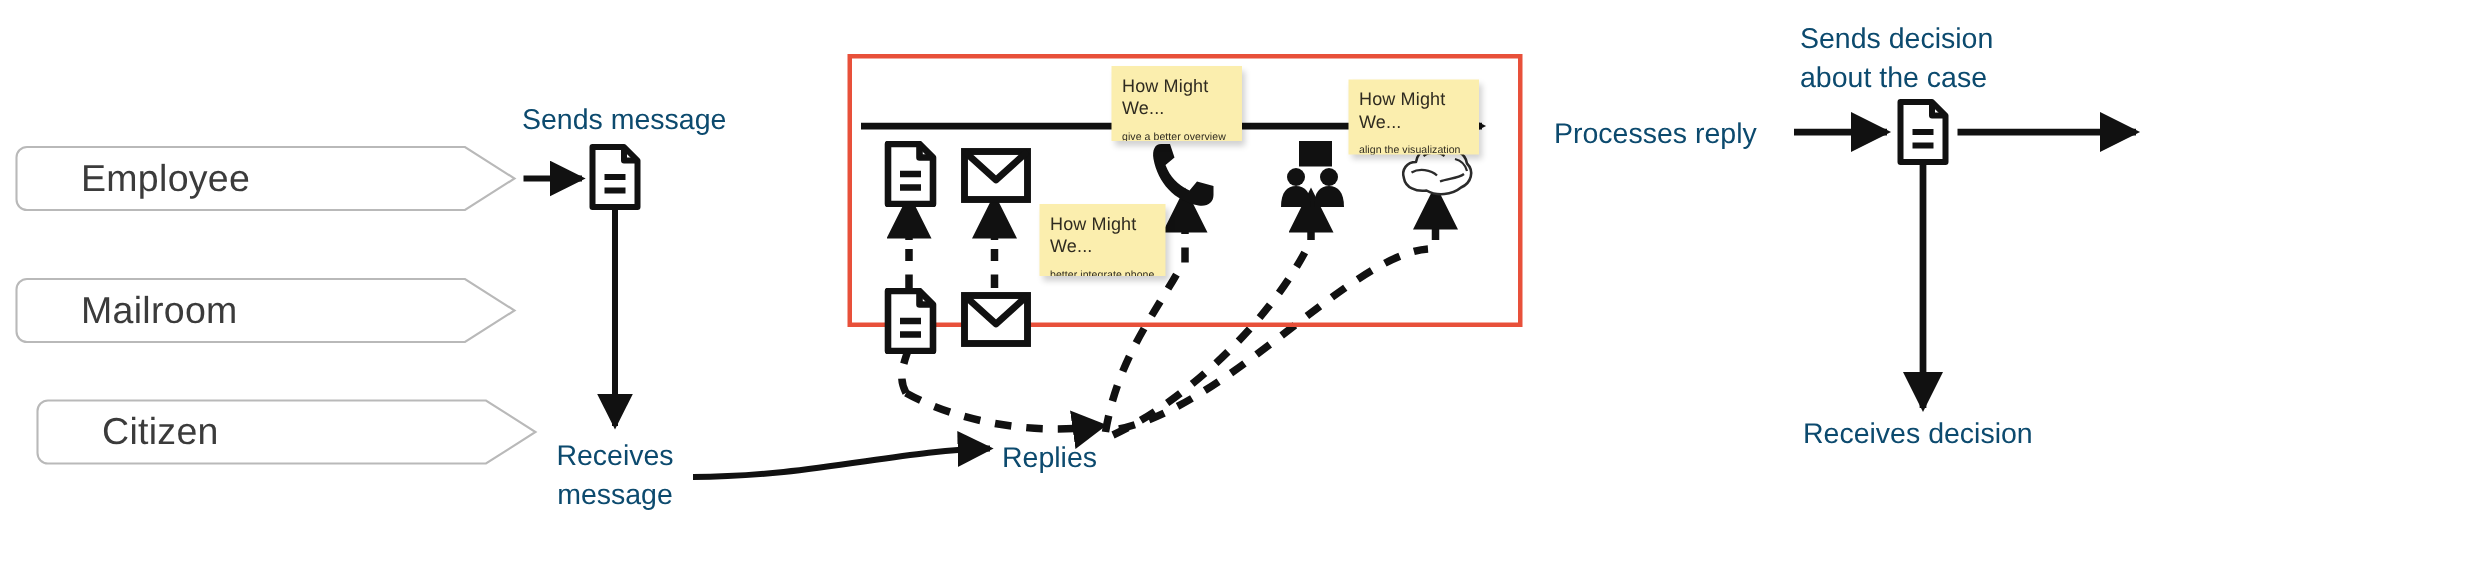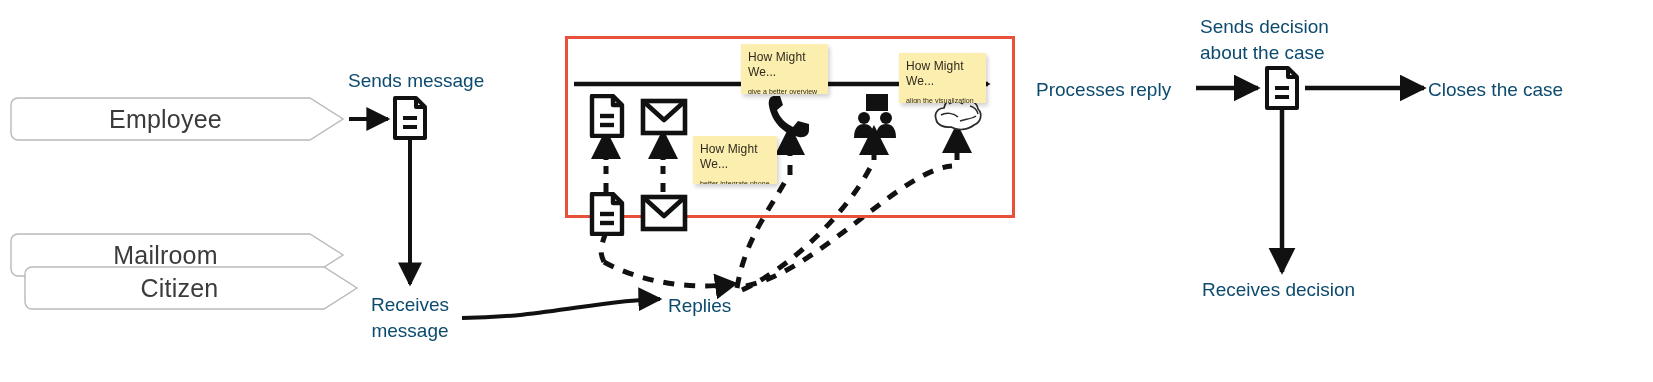--- a/index.html
+++ b/index.html
@@ -17,21 +17,22 @@
     height: 382px;
     background: #ffffff;
     overflow: hidden;
   }
   .lane {
     position: absolute;
     height: 44px;
     box-sizing: border-box;
     display: flex;
     align-items: center;
-    justify-content: center;
+    justify-content: flex-start;
+    padding-left: 44px;
   }
   .lane-shape {
     position: absolute;
     left: 0; top: 0;
     width: 100%; height: 100%;
   }
   .lane-label {
     position: relative;
     font-size: 25px;
     color: #3b3b3b;
@@ -89,21 +90,21 @@
 
 <div id="canvas">
 
   <div class="lane" style="left:10px; top:97px; width:335px;">
     <svg class="lane-shape" viewBox="0 0 335 44" preserveAspectRatio="none">
       <path d="M8 1 H300 L333 22 L300 43 H8 A7 7 0 0 1 1 36 V8 A7 7 0 0 1 8 1 Z" fill="#ffffff" stroke="#b9b9b9" stroke-width="1.4"></path>
     </svg>
     <span class="lane-label">Employee</span>
   </div>
 
-  <div class="lane" style="left:10px; top:185px; width:335px;margin-top:48px;">
+  <div class="lane" style="left:10px; top:185px; width:335px;">
     <svg class="lane-shape" viewBox="0 0 335 44" preserveAspectRatio="none">
       <path d="M8 1 H300 L333 22 L300 43 H8 A7 7 0 0 1 1 36 V8 A7 7 0 0 1 8 1 Z" fill="#ffffff" stroke="#b9b9b9" stroke-width="1.4"></path>
     </svg>
     <span class="lane-label">Mailroom</span>
   </div>
 
   <div class="lane" style="left:24px; top:266px; width:335px;">
     <svg class="lane-shape" viewBox="0 0 335 44" preserveAspectRatio="none">
       <path d="M8 1 H300 L333 22 L300 43 H8 A7 7 0 0 1 1 36 V8 A7 7 0 0 1 8 1 Z" fill="#ffffff" stroke="#b9b9b9" stroke-width="1.4"></path>
     </svg>
@@ -253,17 +254,16 @@
   <div class="proc-label center" style="left:354px; top:292px; width:112px;">Receives
 message</div>
 
   <div class="proc-label" style="left:668px; top:293px;">Replies</div>
 
   <div class="proc-label" style="left:1036px; top:77px;">Processes reply</div>
 
   <div class="proc-label" style="left:1200px; top:14px;">Sends decision
 about the case</div>
 
-  <div class="proc-label" style="left:1428px; top:77px;">Closes the case</div>
 
   <div class="proc-label" style="left:1202px; top:277px;">Receives decision</div>
 
 </div>
 
 </body></html>

